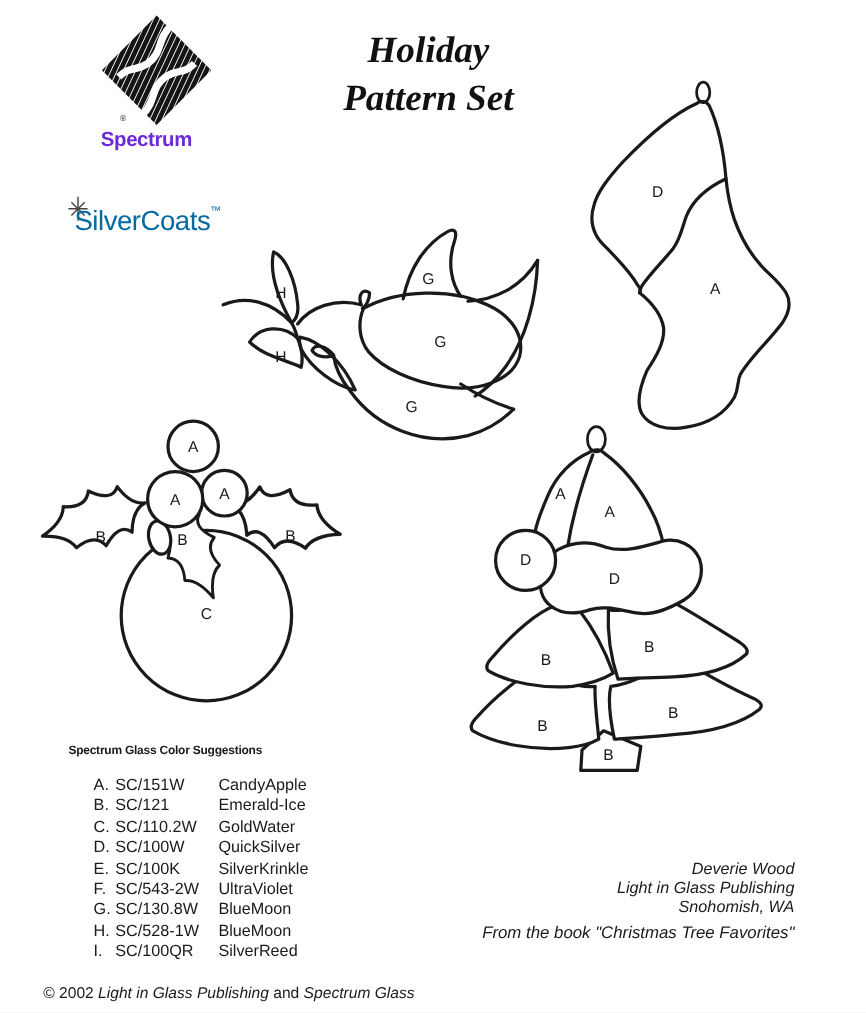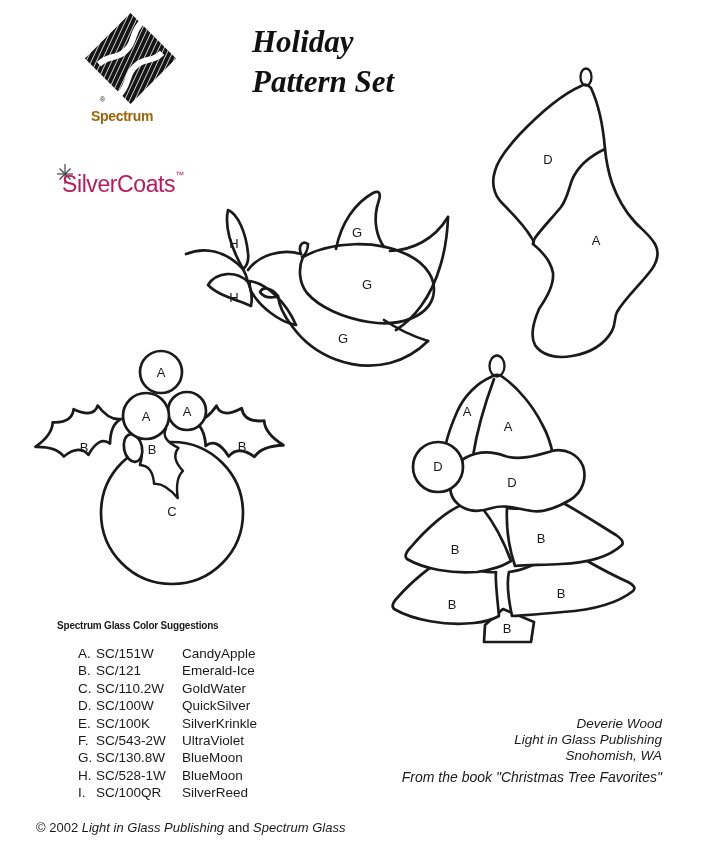--- a/index.html
+++ b/index.html
@@ -1,27 +1,27 @@
 <!DOCTYPE html>
 <html><head>
 <meta charset="utf-8">
 <style>
   html,body{margin:0;padding:0;background:#e8e8e8;}
   #page{position:relative;width:722px;height:844px;background:#ffffff;margin:0 auto;
         font-family:"Liberation Sans",sans-serif;color:#1a1a1a;overflow:hidden;}
   .abs{position:absolute;}
 
   
-  #title{left:252px;top:22px;width:210px;text-align:left;
+  #title{left:252px;top:22px;width:210px;text-align:center;
          font-family:"Liberation Serif",serif;font-style:italic;font-weight:bold;
          font-size:31px;line-height:40px;color:#111;}
   #wordmark{left:58px;top:106px;width:128px;text-align:center;font-weight:bold;
-            font-size:14px;line-height:21px;letter-spacing:-0.3px;color:#a16207;}
+            font-size:17px;line-height:21px;letter-spacing:-0.3px;color:#6d28d9;}
   #reg-mark{left:100px;top:96px;font-size:7px;}
-  #silvercoats{left:62px;top:170px;font-size:23px;letter-spacing:-0.4px;color:#be185d;}
+  #silvercoats{left:62px;top:170px;font-size:23px;letter-spacing:-0.4px;color:#0369a1;}
   #silvercoats sup{font-size:9px;vertical-align:14px;}
   #sparkle{left:54px;top:163px;width:22px;height:22px;}
 
   
   #note{left:38px;top:304px;font-size:13px;line-height:15.5px;}
 
   
   #colors-heading{left:57px;top:620px;font-size:10px;font-weight:bold;letter-spacing:-0.2px;}
   #colors-list{left:78px;top:645px;font-size:13.5px;}
   .crow{display:grid;grid-template-columns:18px 86px auto;line-height:17.4px;}

